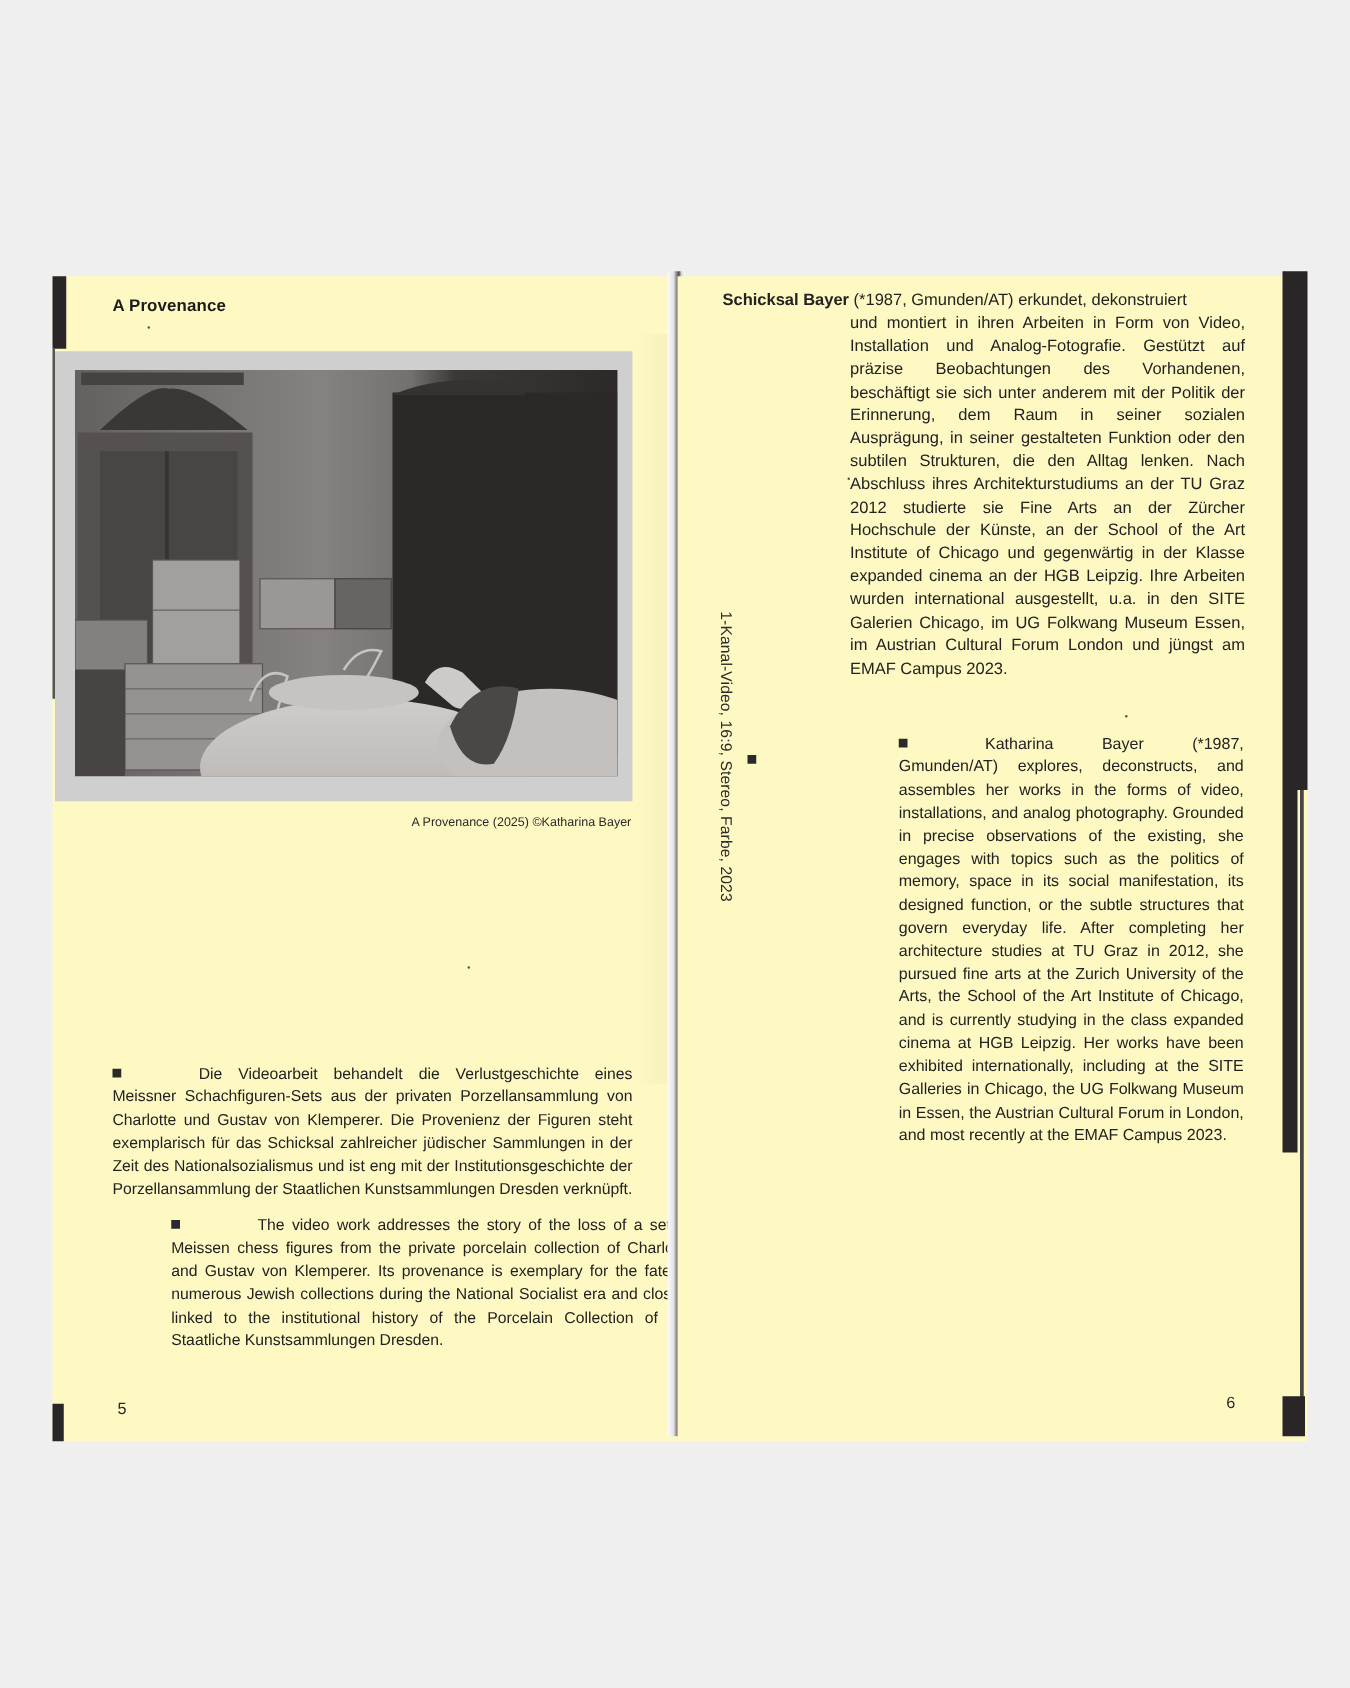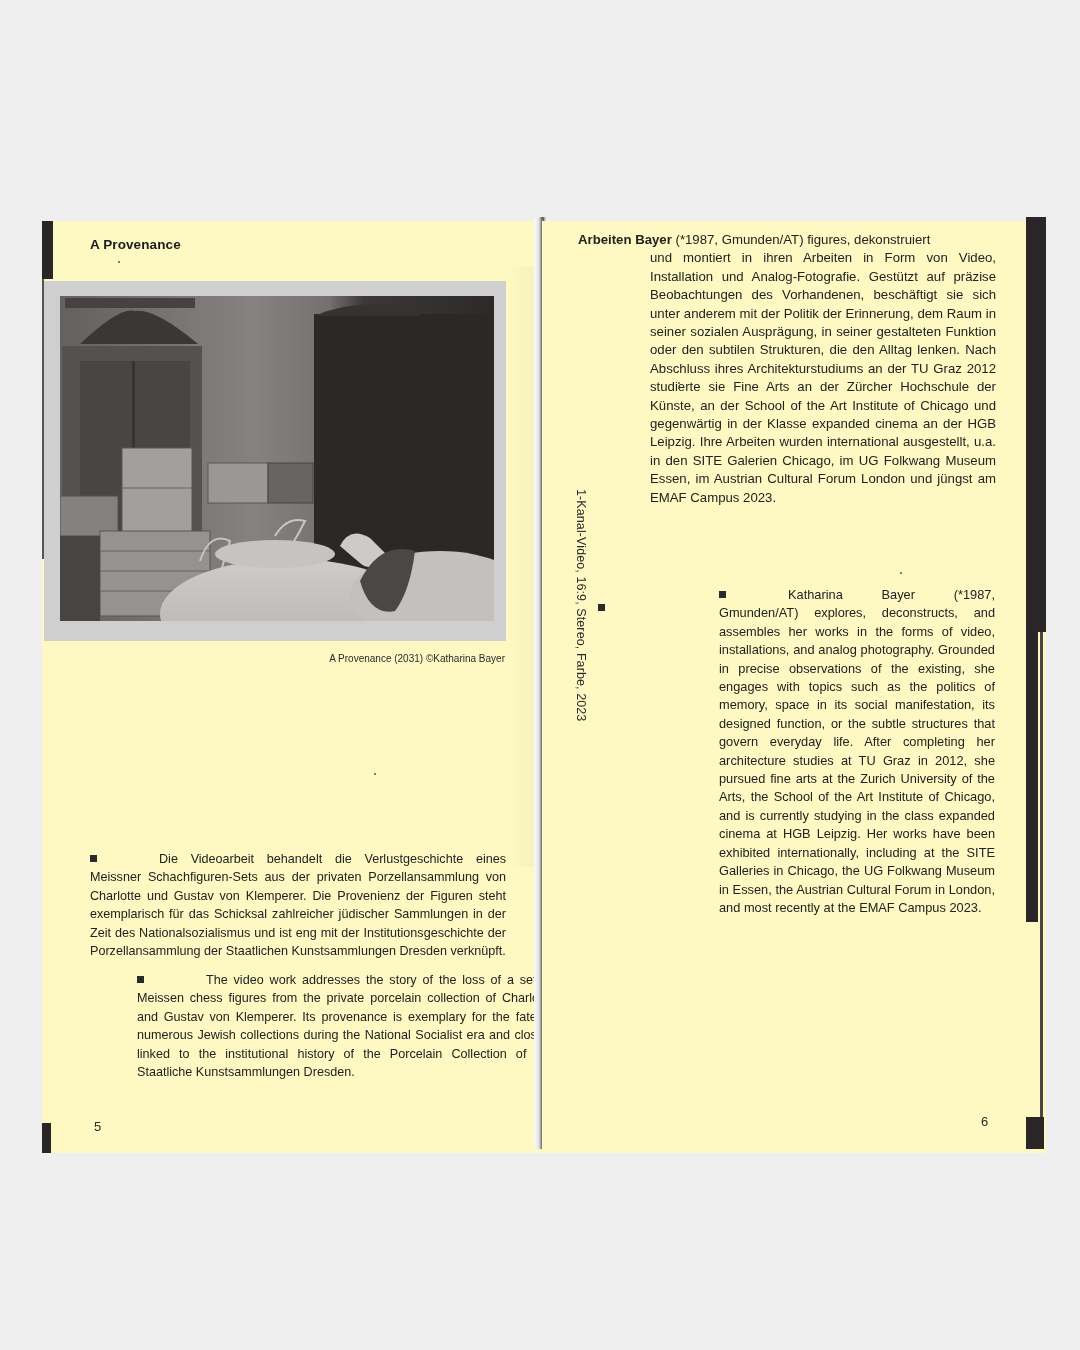--- a/index.html
+++ b/index.html
@@ -43,21 +43,21 @@
     .bullet { display: inline-block; width: 7px; height: 7px; background: #2a2a2a; margin-right: 62px; vertical-align: 1px; }
 
     .page-number { position: absolute; font-size: 13px; color: #2a2a2a; }
     .pn-left { left: 52px; top: 898px; }
     .pn-right { left: 939px; top: 897px; }
 
     
     .bio-de { position: absolute; left: 536px; top: 14px; width: 418px; font-size: 13.2px; line-height: 18.4px; color: #222; }
     .bio-de .lead { display: block; }
     .bio-name { font-weight: bold; }
-    .bio-de .body { display: block; margin-left: 72px; text-align: justify; }
+    .bio-de .body { display: block; margin-left: 102px; text-align: justify; }
 
     .bio-en { position: absolute; left: 677px; top: 369px; width: 276px; font-size: 12.8px; line-height: 18.4px; text-align: justify; color: #222; }
     .bio-en .bullet { margin-right: 62px; }
 
     .vertical-meta { position: absolute; left: 532px; top: 272px; writing-mode: vertical-rl; font-size: 12.5px; color: #2a2a2a; letter-spacing: 0.1px; }
     .meta-bullet { position: absolute; left: 556px; top: 387px; width: 7px; height: 7px; background: #2a2a2a; }
 
     .speck { position: absolute; width: 2px; height: 2px; background: #555; border-radius: 1px; }
   </style>
 </head>
@@ -117,39 +117,39 @@
           <ellipse cx="215" cy="258" rx="60" ry="14" fill="#cfccca"></ellipse>
           <ellipse cx="380" cy="300" rx="90" ry="45" fill="#cbc8c6"></ellipse>
           <path d="M280 250 q10 -20 30 -8 l20 20 q-20 15 -30 5 Z" fill="#d6d3d1"></path>
           <path d="M300 285 q20 -40 55 -30 q-5 40 -20 60 q-25 5 -35 -30 Z" fill="#4e4a4a"></path>
 
           <rect width="434" height="325" fill="#000" opacity="0.04"></rect>
         </svg>
       </div>
     </div>
 
-    <div class="caption">A Provenance (2031) ©Katharina Bayer</div>
+    <div class="caption">A Provenance (2025) ©Katharina Bayer</div>
 
     <p class="para para-de"><span class="bullet"></span><span>Die Videoarbeit behandelt die Verlustgeschichte eines Meissner Schachfiguren-Sets aus der privaten Porzellansammlung von Charlotte und Gustav von Klemperer. Die Provenienz der Figuren steht exemplarisch für das Schicksal zahlreicher jüdischer Sammlungen in der Zeit des Nationalsozialismus und ist eng mit der Institutionsgeschichte der Porzellansammlung der Staatlichen Kunstsammlungen Dresden verknüpft.</span></p>
 
     <p class="para para-en"><span class="bullet"></span><span>The video work addresses the story of the loss of a set of Meissen chess figures from the private porcelain collection of Charlotte and Gustav von Klemperer. Its provenance is exemplary for the fate of numerous Jewish collections during the National Socialist era and closely linked to the institutional history of the Porcelain Collection of the Staatliche Kunstsammlungen Dresden.</span></p>
 
     <div class="page-number pn-left">5</div>
 
     <div class="speck" style="left:76px;top:40px;"></div>
     <div class="speck" style="left:332px;top:552px;"></div>
   </div>
 
   <div class="gutter-shade-left"></div>
   <div class="gutter"></div>
 
   <div class="page page-right"></div>
 
   <div class="bio-de">
-    <span class="lead"><span class="bio-name">Arbeiten Bayer</span><span> (*1987, Gmunden/AT) figures, dekonstruiert</span></span>
+    <span class="lead"><span class="bio-name">Schicksal Bayer</span><span> (*1987, Gmunden/AT) erkundet, dekonstruiert</span></span>
     <span class="body">und montiert in ihren Arbeiten in Form von Video, Installation und Analog-Fotografie. Gestützt auf präzise Beobachtungen des Vorhandenen, beschäftigt sie sich unter anderem mit der Politik der Erinnerung, dem Raum in seiner sozialen Ausprägung, in seiner gestalteten Funktion oder den subtilen Strukturen, die den Alltag lenken. Nach Abschluss ihres Architekturstudiums an der TU Graz 2012 studierte sie Fine Arts an der Zürcher Hochschule der Künste, an der School of the Art Institute of Chicago und gegenwärtig in der Klasse expanded cinema an der HGB Leipzig. Ihre Arbeiten wurden international ausgestellt, u.a. in den SITE Galerien Chicago, im UG Folkwang Museum Essen, im Austrian Cultural Forum London und jüngst am EMAF Campus 2023.</span>
   </div>
 
   <div class="vertical-meta">1-Kanal-Video, 16:9, Stereo, Farbe, 2023</div>
   <div class="meta-bullet"></div>
 
   <p class="bio-en"><span class="bullet"></span><span>Katharina Bayer (*1987, Gmunden/AT) explores, deconstructs, and assembles her works in the forms of video, installations, and analog photography. Grounded in precise observations of the existing, she engages with topics such as the politics of memory, space in its social manifestation, its designed function, or the subtle structures that govern everyday life. After completing her architecture studies at TU Graz in 2012, she pursued fine arts at the Zurich University of the Arts, the School of the Art Institute of Chicago, and is currently studying in the class expanded cinema at HGB Leipzig. Her works have been exhibited internationally, including at the SITE Galleries in Chicago, the UG Folkwang Museum in Essen, the Austrian Cultural Forum in London, and most recently at the EMAF Campus 2023.</span></p>
 
   <div class="page-number pn-right">6</div>
 

